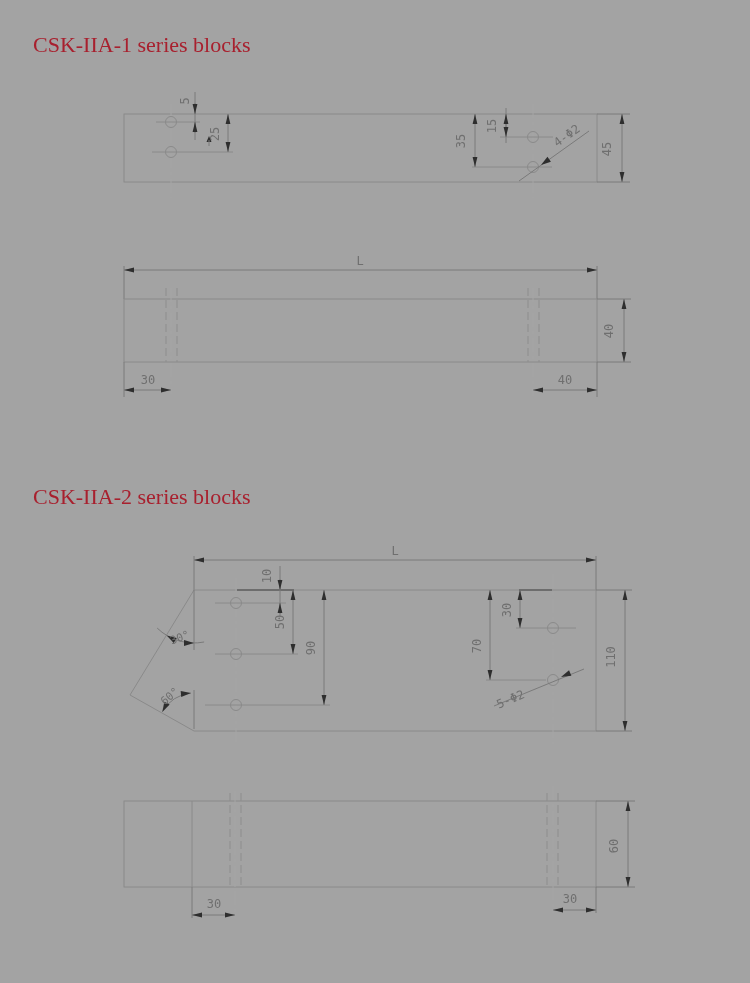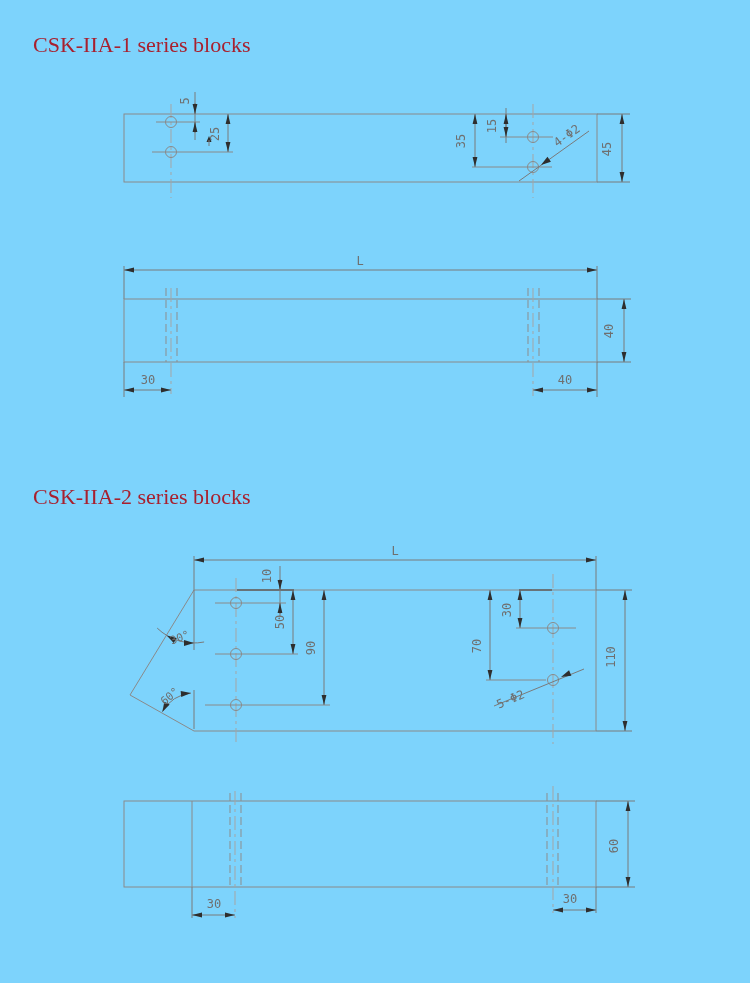--- a/index.html
+++ b/index.html
@@ -1,16 +1,16 @@
 <!DOCTYPE html>
 <html><head>
 <meta charset="utf-8">
 <style>
   html,body{margin:0;padding:0;background:#ffffff;}
-  #page{position:relative;width:750px;height:983px;background:#7dd3fc;overflow:hidden;}
+  #page{position:relative;width:750px;height:983px;background:#a3a3a3;overflow:hidden;}
   svg{display:block;}
   text{font-family:"DejaVu Sans Mono","Liberation Mono",monospace;}
   .dimtxt{font-size:12px;fill:#6f6f6f;text-anchor:middle;}
   .angtxt{font-size:11px;fill:#6f6f6f;text-anchor:middle;}
   .ttl{font-family:"Liberation Serif","DejaVu Serif",serif;font-size:22px;fill:#a8202e;}
   .geo{stroke:#8a8a8a;stroke-width:1;fill:none;}
   .geo2{stroke:#5f5f5f;stroke-width:1.6;fill:none;}
   .dim{stroke:#7a7a7a;stroke-width:1;fill:none;}
   .hid{stroke:#8d8d8d;stroke-width:1;fill:none;stroke-dasharray:8 4;}
   .cl{stroke:#a5a5a5;stroke-width:1;fill:none;stroke-dasharray:14 4 3 4;}

